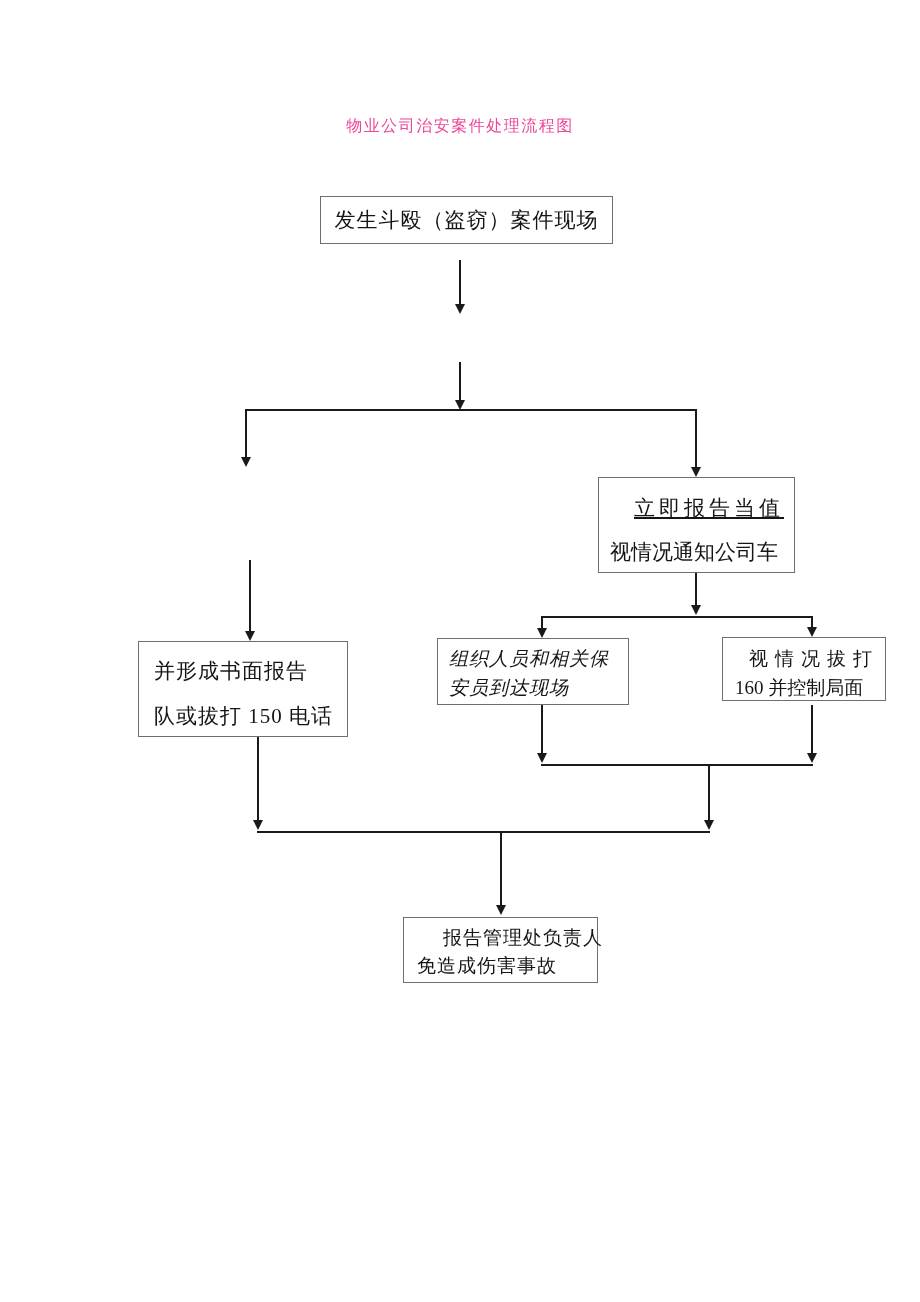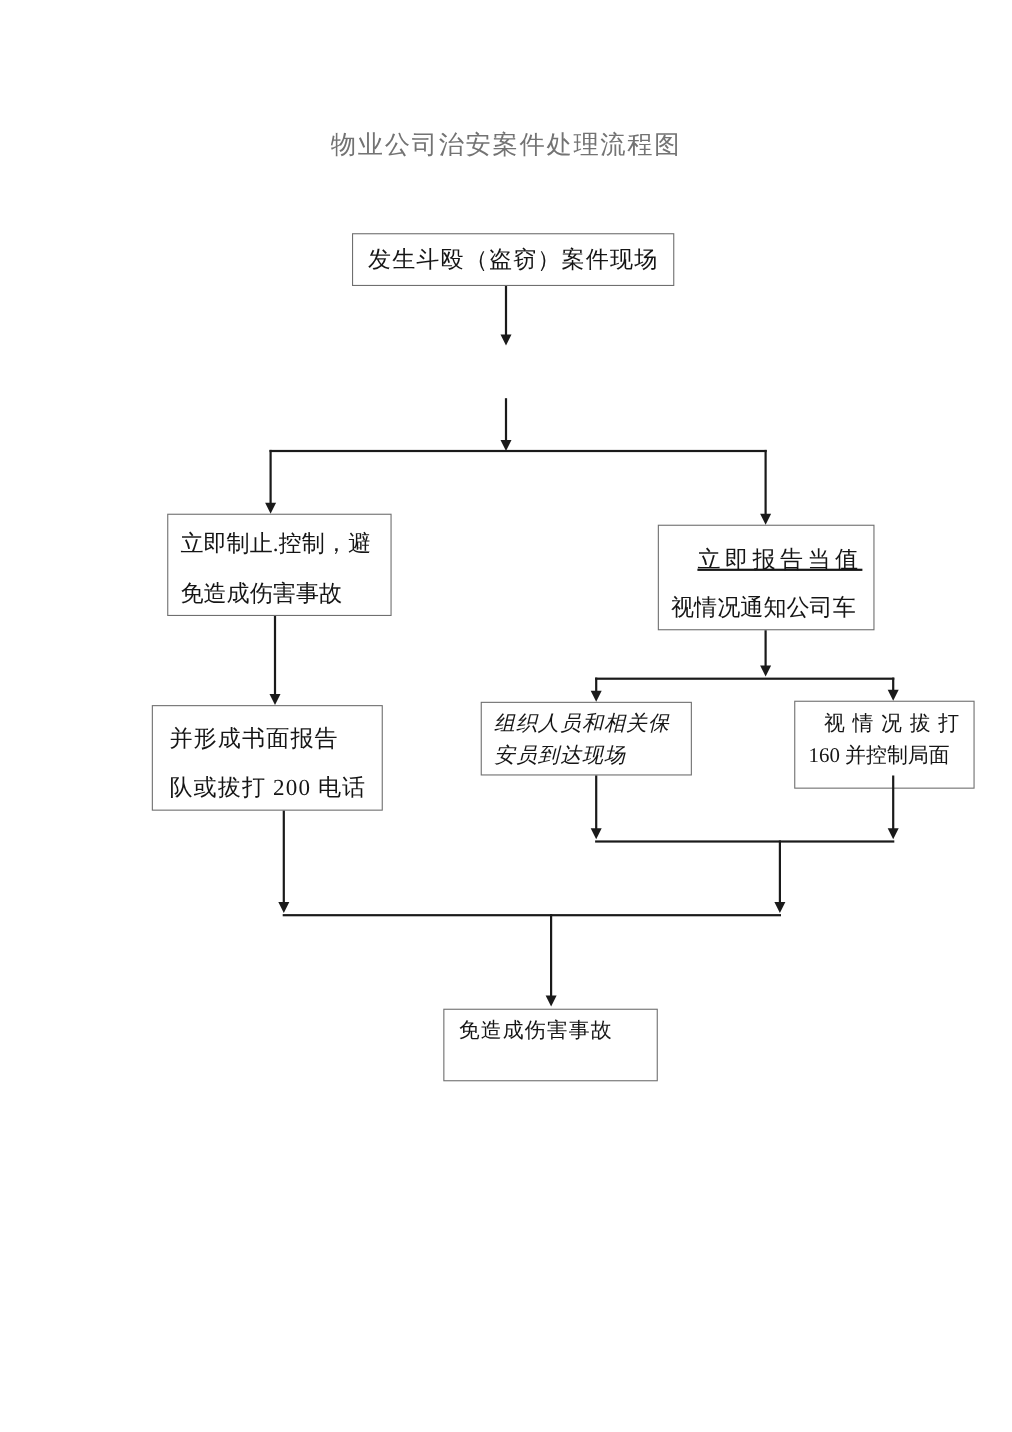--- a/index.html
+++ b/index.html
@@ -15,23 +15,23 @@
     font-family: "Liberation Serif", "DejaVu Serif", serif;
     color: #111111;
     overflow: hidden;
   }
   .doc-title {
     position: absolute;
     left: 260px;
     top: 116px;
     width: 400px;
     text-align: center;
-    font-size: 23px;
+    font-size: 16px;
     letter-spacing: 1.5px;
-    color: #737373;
+    color: #ec4899;
     white-space: nowrap;
   }
   .node {
     position: absolute;
     background: #ffffff;
     border: 1.5px solid #6f6f6f;
     box-sizing: border-box;
     font-size: 21px;
     color: #151515;
   }
@@ -65,51 +65,48 @@
     border-top: 10px solid #1a1a1a;
   }
 </style>
 </head>
 <body>
 
 <div id="page">
 
   <div class="doc-title">物业公司治安案件处理流程图</div>
 
-  <div class="node center-one" style="left:320px; top:212px; width:293px; height:48px;">
+  <div class="node center-one" style="left:320px; top:196px; width:293px; height:48px;">
     <span class="ln">发生斗殴（盗窃）案件现场</span>
   </div>
 
 
-  <div class="node" style="left:152px; top:467px; width:204px; height:93px; padding:4px 0 0 11px; line-height:45px;">
-    <div class="ln">立即制止.控制，避</div>
-    <div class="ln">免造成伤害事故</div>
-  </div>
 
   <div class="node" style="left:598px; top:477px; width:197px; height:96px; padding:8px 0 0 11px; line-height:44px;">
     <div class="ln" style="padding-left:24px; letter-spacing:4px;text-decoration:underline;">立即报告当值</div>
     <div class="ln">视情况通知公司车</div>
   </div>
 
   <div class="node" style="left:437px; top:638px; width:192px; height:67px; padding:5px 0 0 11px; font-size:19px; line-height:29px; letter-spacing:1px;font-style:italic;">
     <div class="ln">组织人员和相关保</div>
     <div class="ln">安员到达现场</div>
   </div>
 
-  <div class="node" style="left:722px; top:637px; width:164px; height:80px; padding:6px 0 0 12px; font-size:19px; line-height:29px;">
+  <div class="node" style="left:722px; top:637px; width:164px; height:64px; padding:6px 0 0 12px; font-size:19px; line-height:29px;">
     <div class="ln" style="padding-left:14px; letter-spacing:7px;">视情况拔打</div>
     <div class="ln">160 并控制局面</div>
   </div>
 
   <div class="node" style="left:138px; top:641px; width:210px; height:96px; padding:7px 0 0 15px; line-height:45px; letter-spacing:1px;">
     <div class="ln">并形成书面报告</div>
-    <div class="ln">队或拔打 200 电话</div>
+    <div class="ln">队或拔打 150 电话</div>
   </div>
 
   <div class="node" style="left:403px; top:917px; width:195px; height:66px; padding:6px 0 0 13px; font-size:19px; line-height:28px; letter-spacing:1px;">
+    <div class="ln" style="padding-left:26px;">报告管理处负责人</div>
     <div class="ln">免造成伤害事故</div>
   </div>
 
   <div class="vline" style="left:459px; top:260px; height:46px;"></div>
   <div class="arrow-down" style="left:455px; top:304px;"></div>
 
   <div class="vline" style="left:459px; top:362px; height:40px;"></div>
   <div class="arrow-down" style="left:455px; top:400px;"></div>
   <div class="hline" style="left:245px; top:409px; width:452px;"></div>
 

